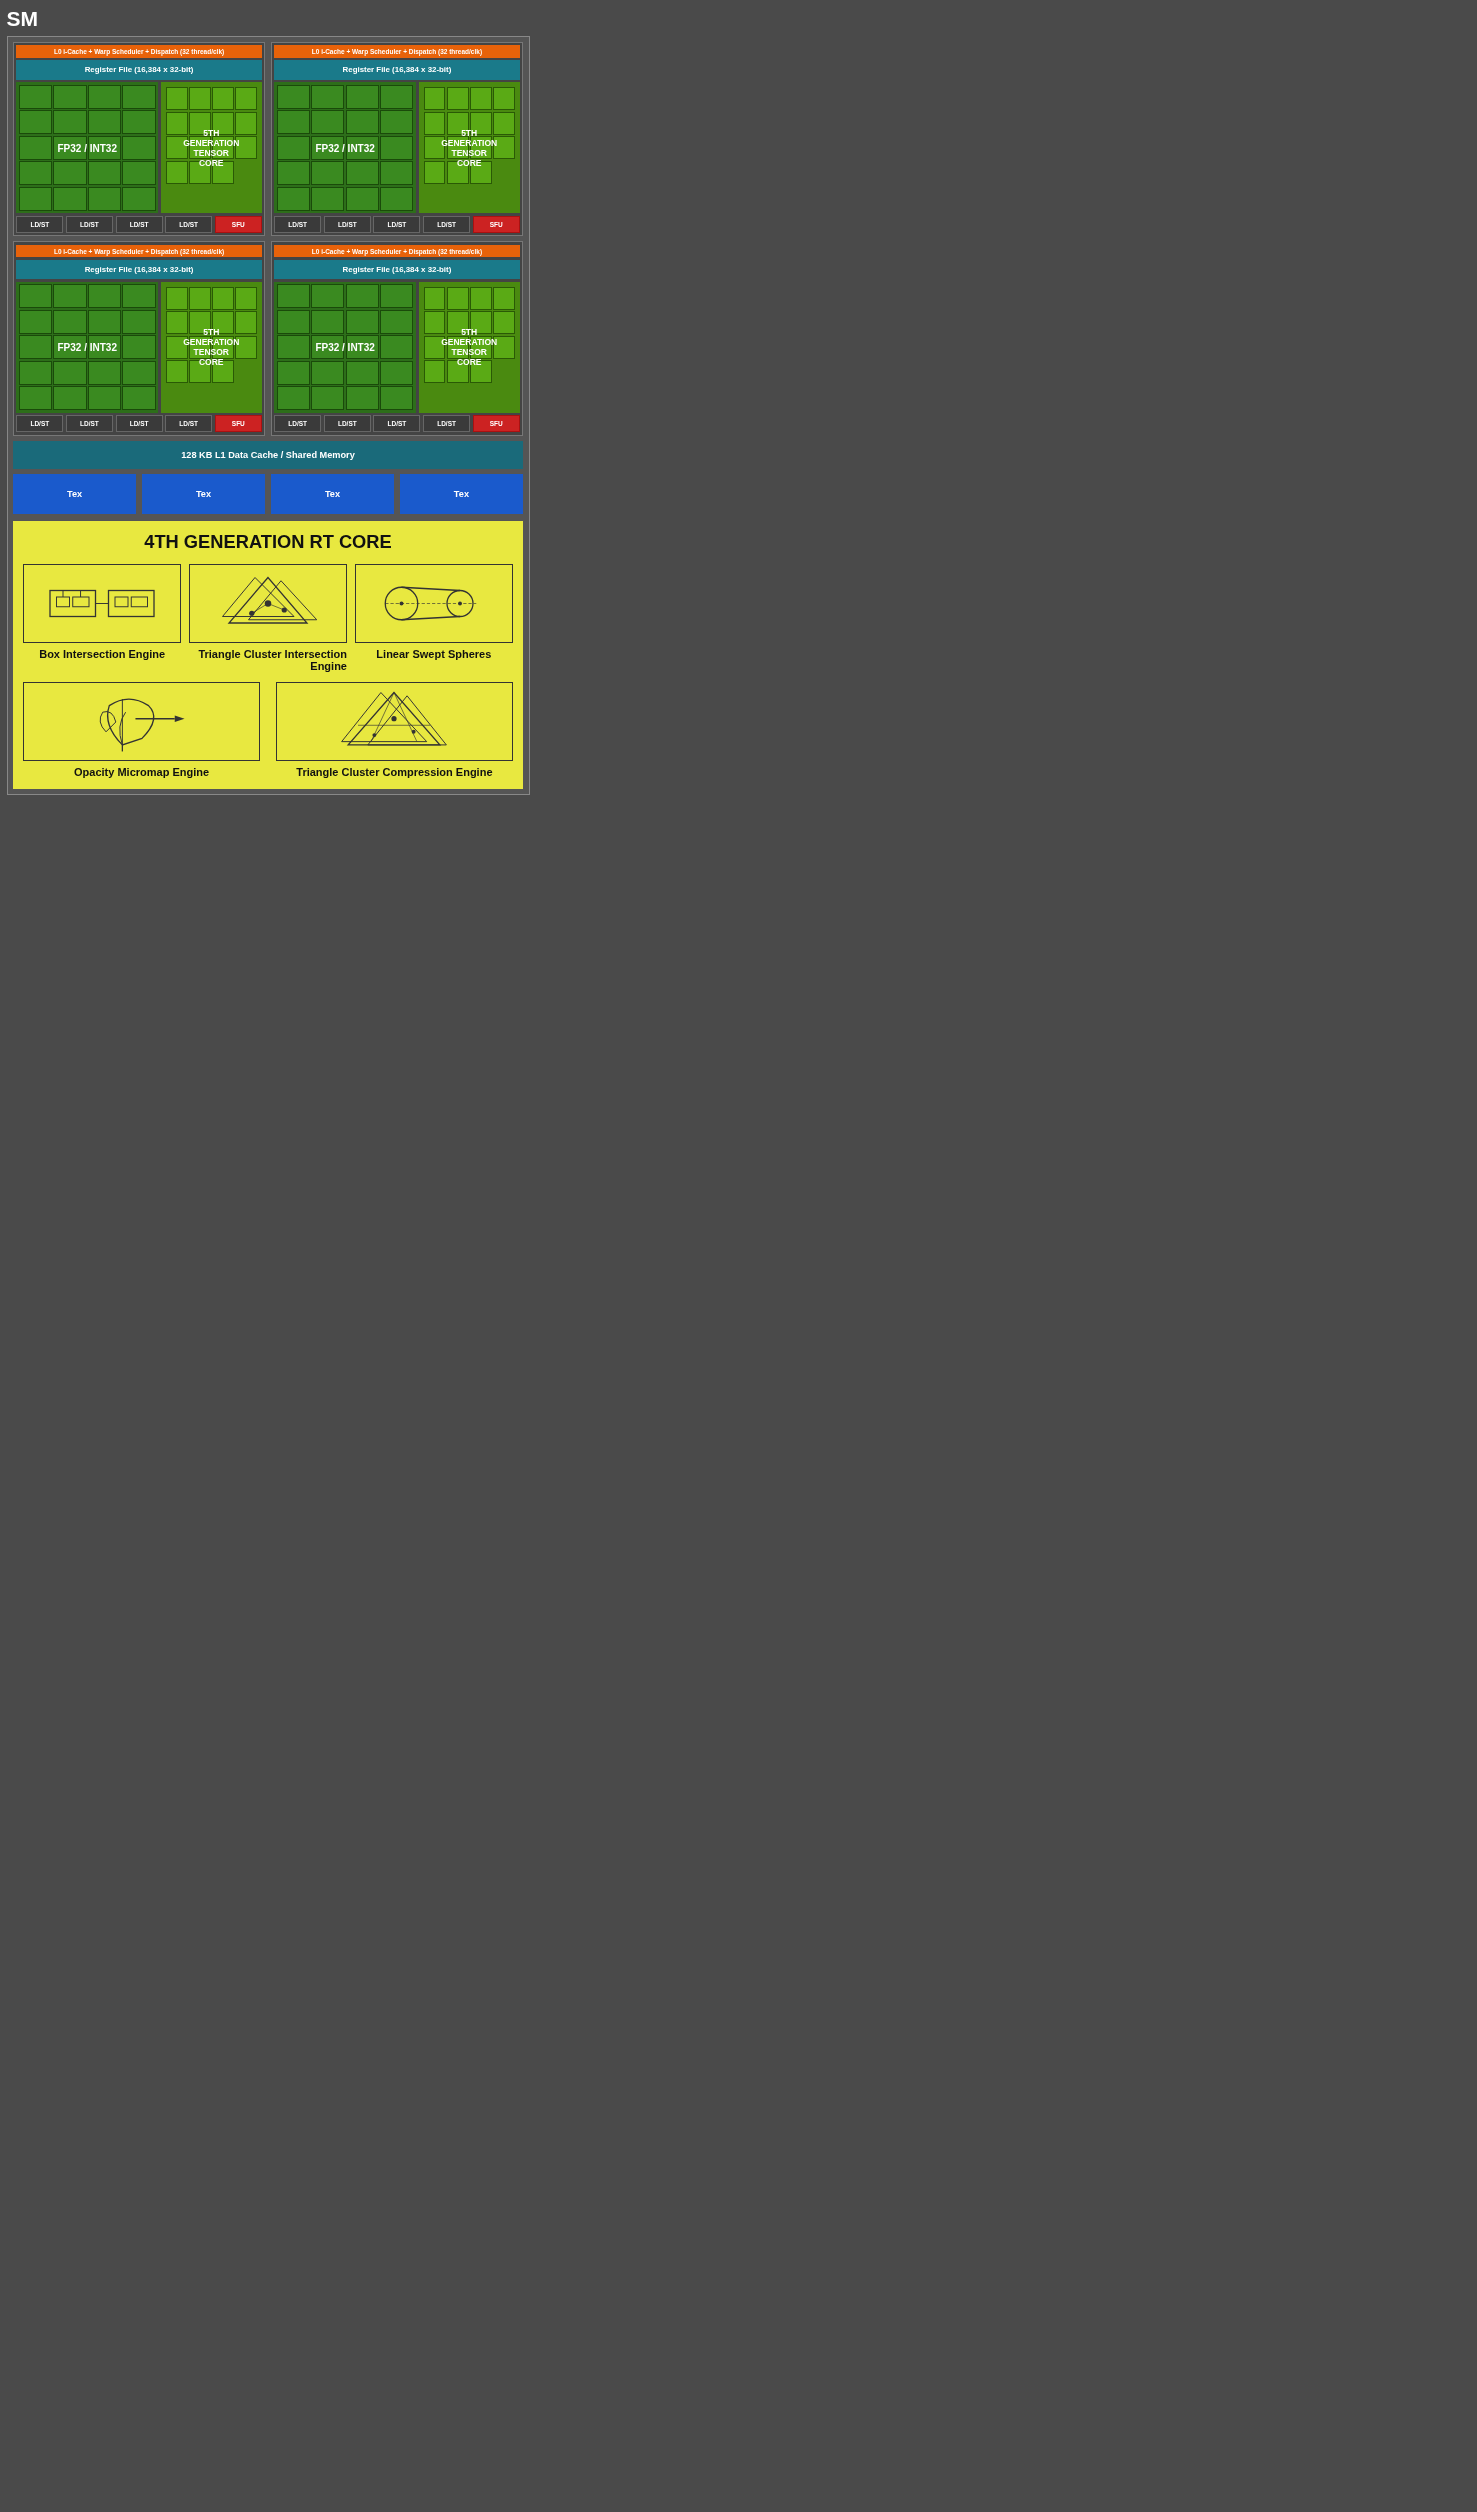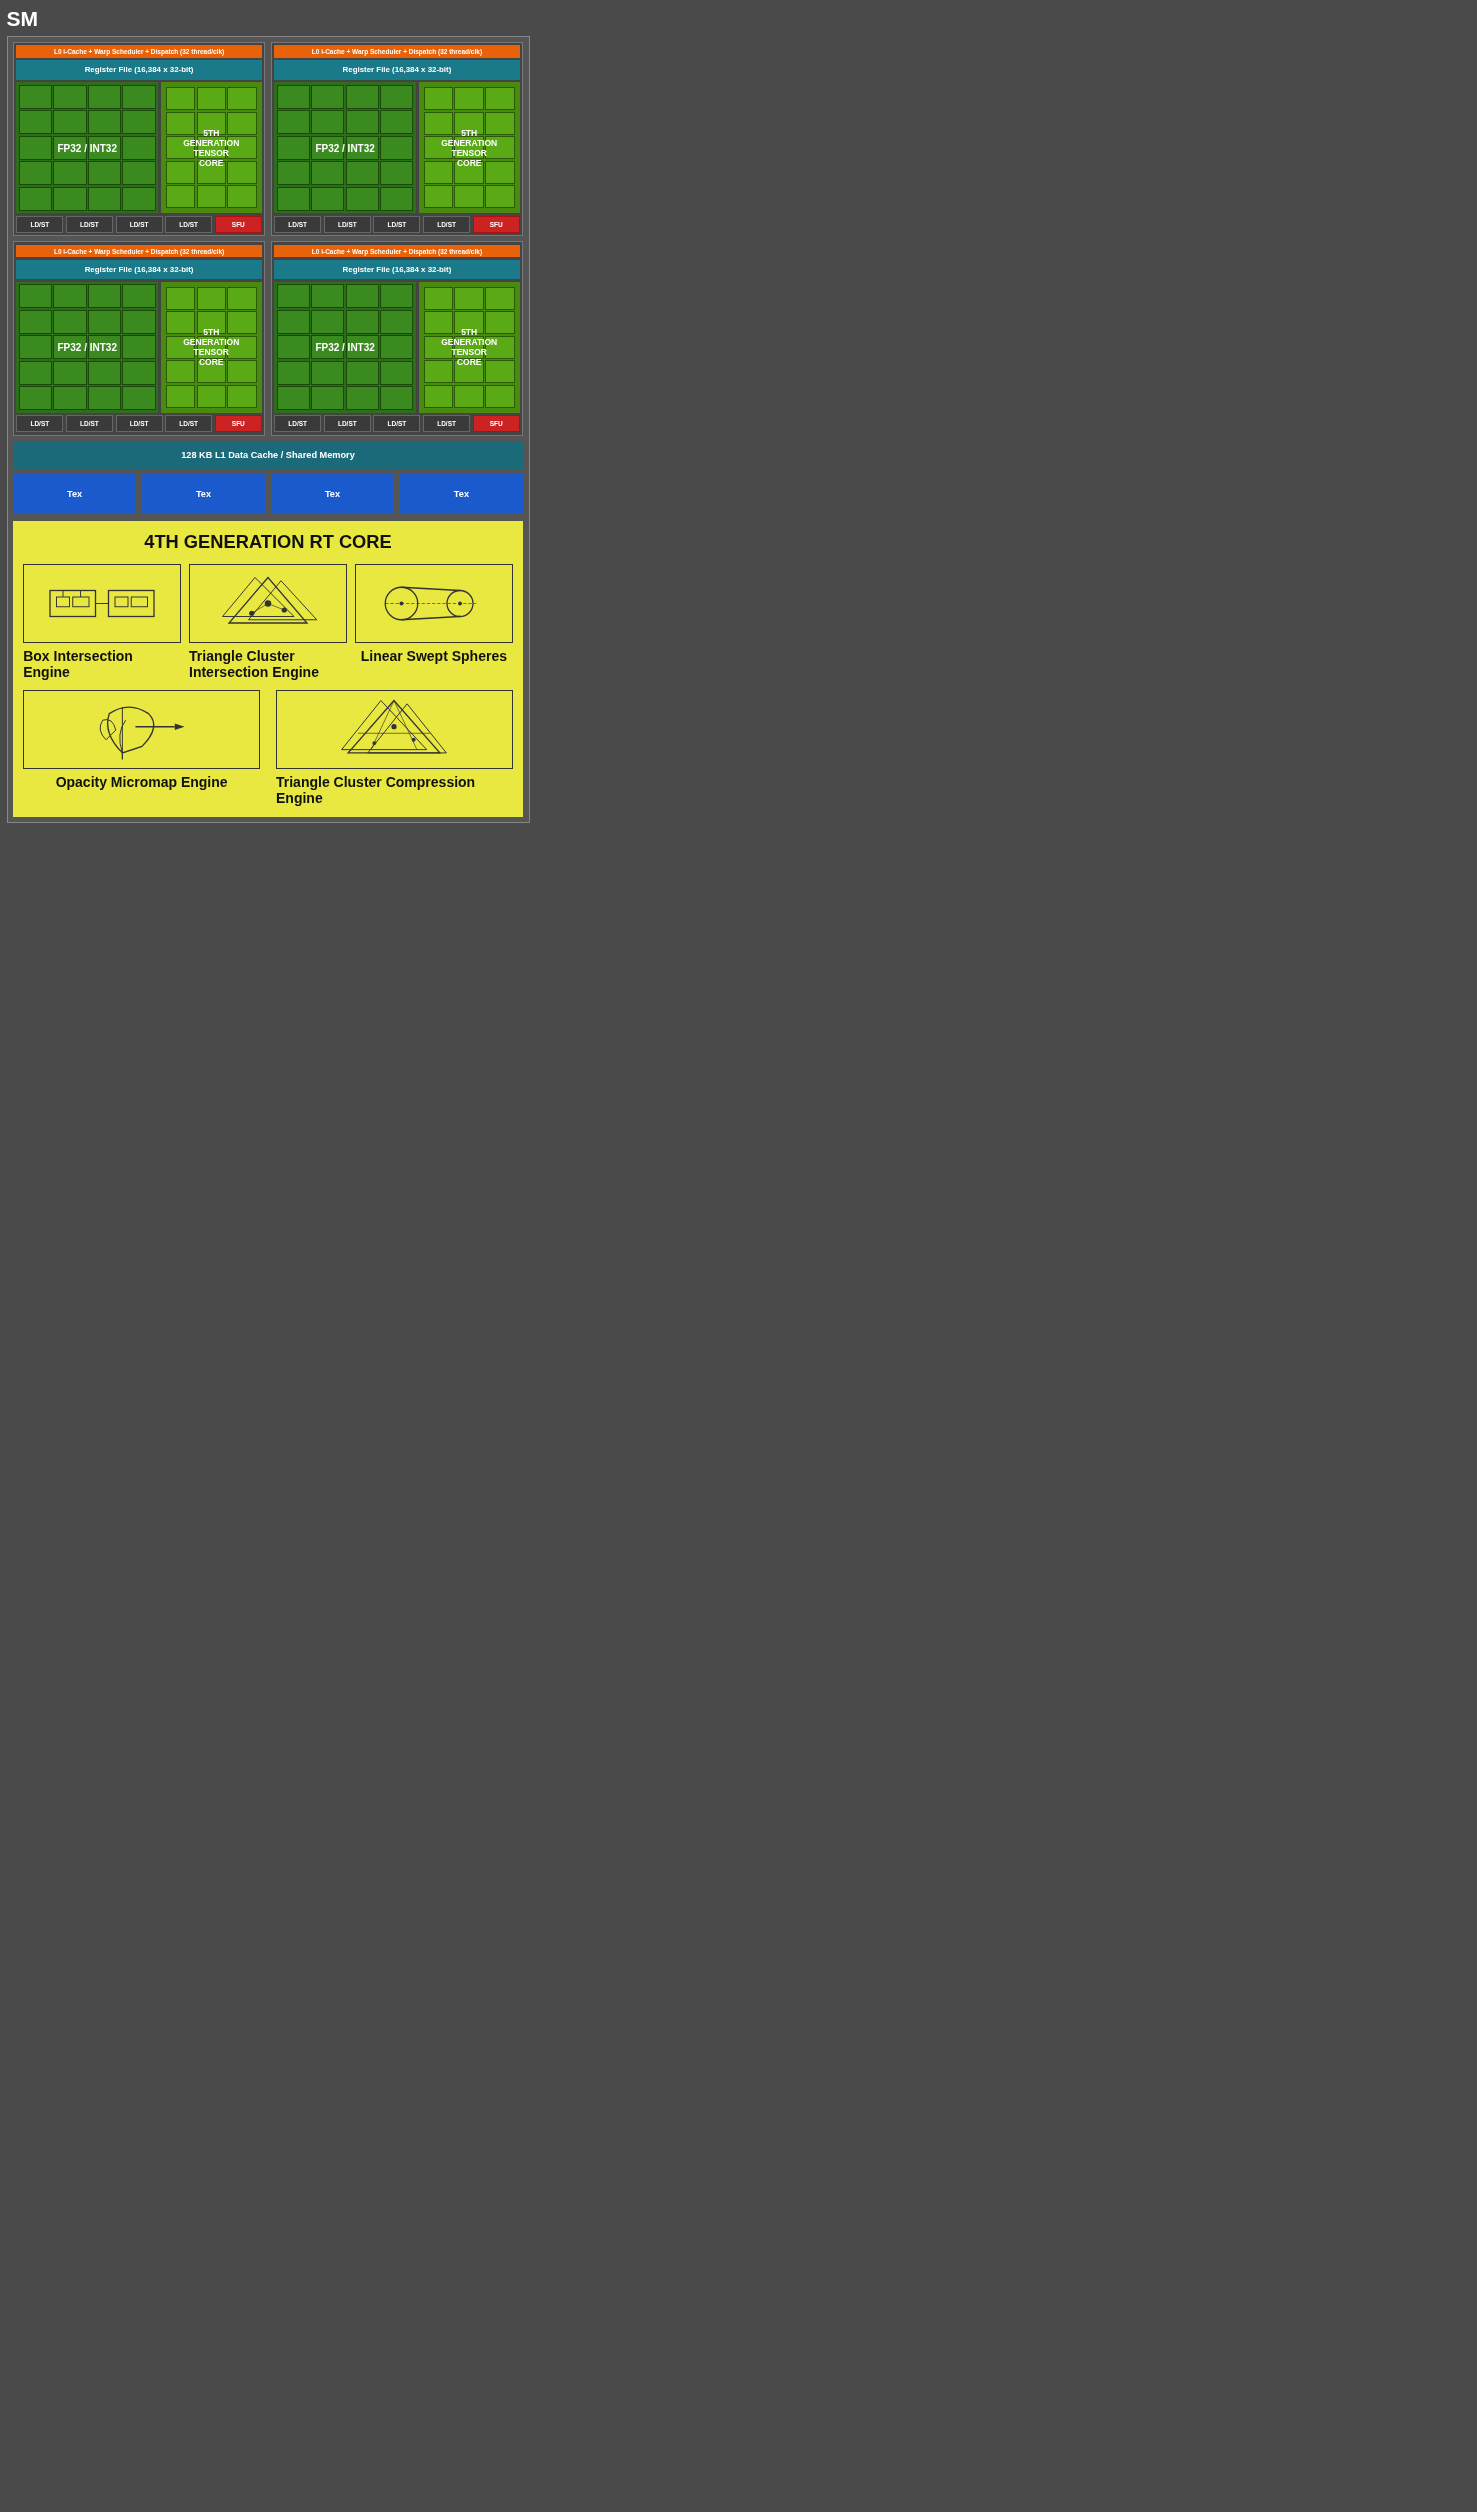--- a/index.html
+++ b/index.html
@@ -89,21 +89,21 @@
       font-weight: bold;
       text-align: center;
       white-space: nowrap;
       pointer-events: none;
     }
 
     .tensor-section {
       flex: 2;
       background: #4a8a10;
       display: grid;
-      grid-template-columns: repeat(3, 1fr);
+      grid-template-columns: repeat(4, 1fr);
       grid-template-rows: repeat(5, 1fr);
       gap: 1.3px;
       padding: 5px;
       position: relative;
       min-height: 131px;
     }
 
     .tensor-cell {
       background: #5aaa15;
       border: 0.7px solid #2a5a05;
@@ -211,24 +211,24 @@
       border: 1.3px solid #333;
       background: #e8e840;
       display: flex;
       align-items: center;
       justify-content: center;
       width: 100%;
       height: 79px;
     }
 
     .rt-engine-label {
-      font-size: 14px;
+      font-size: 11px;
       font-weight: bold;
       color: #111;
-      text-align: left;
+      text-align: right;
     }
 
     
     svg {
       overflow: visible;
     }
   </style>
 </head>
 <body>
 

